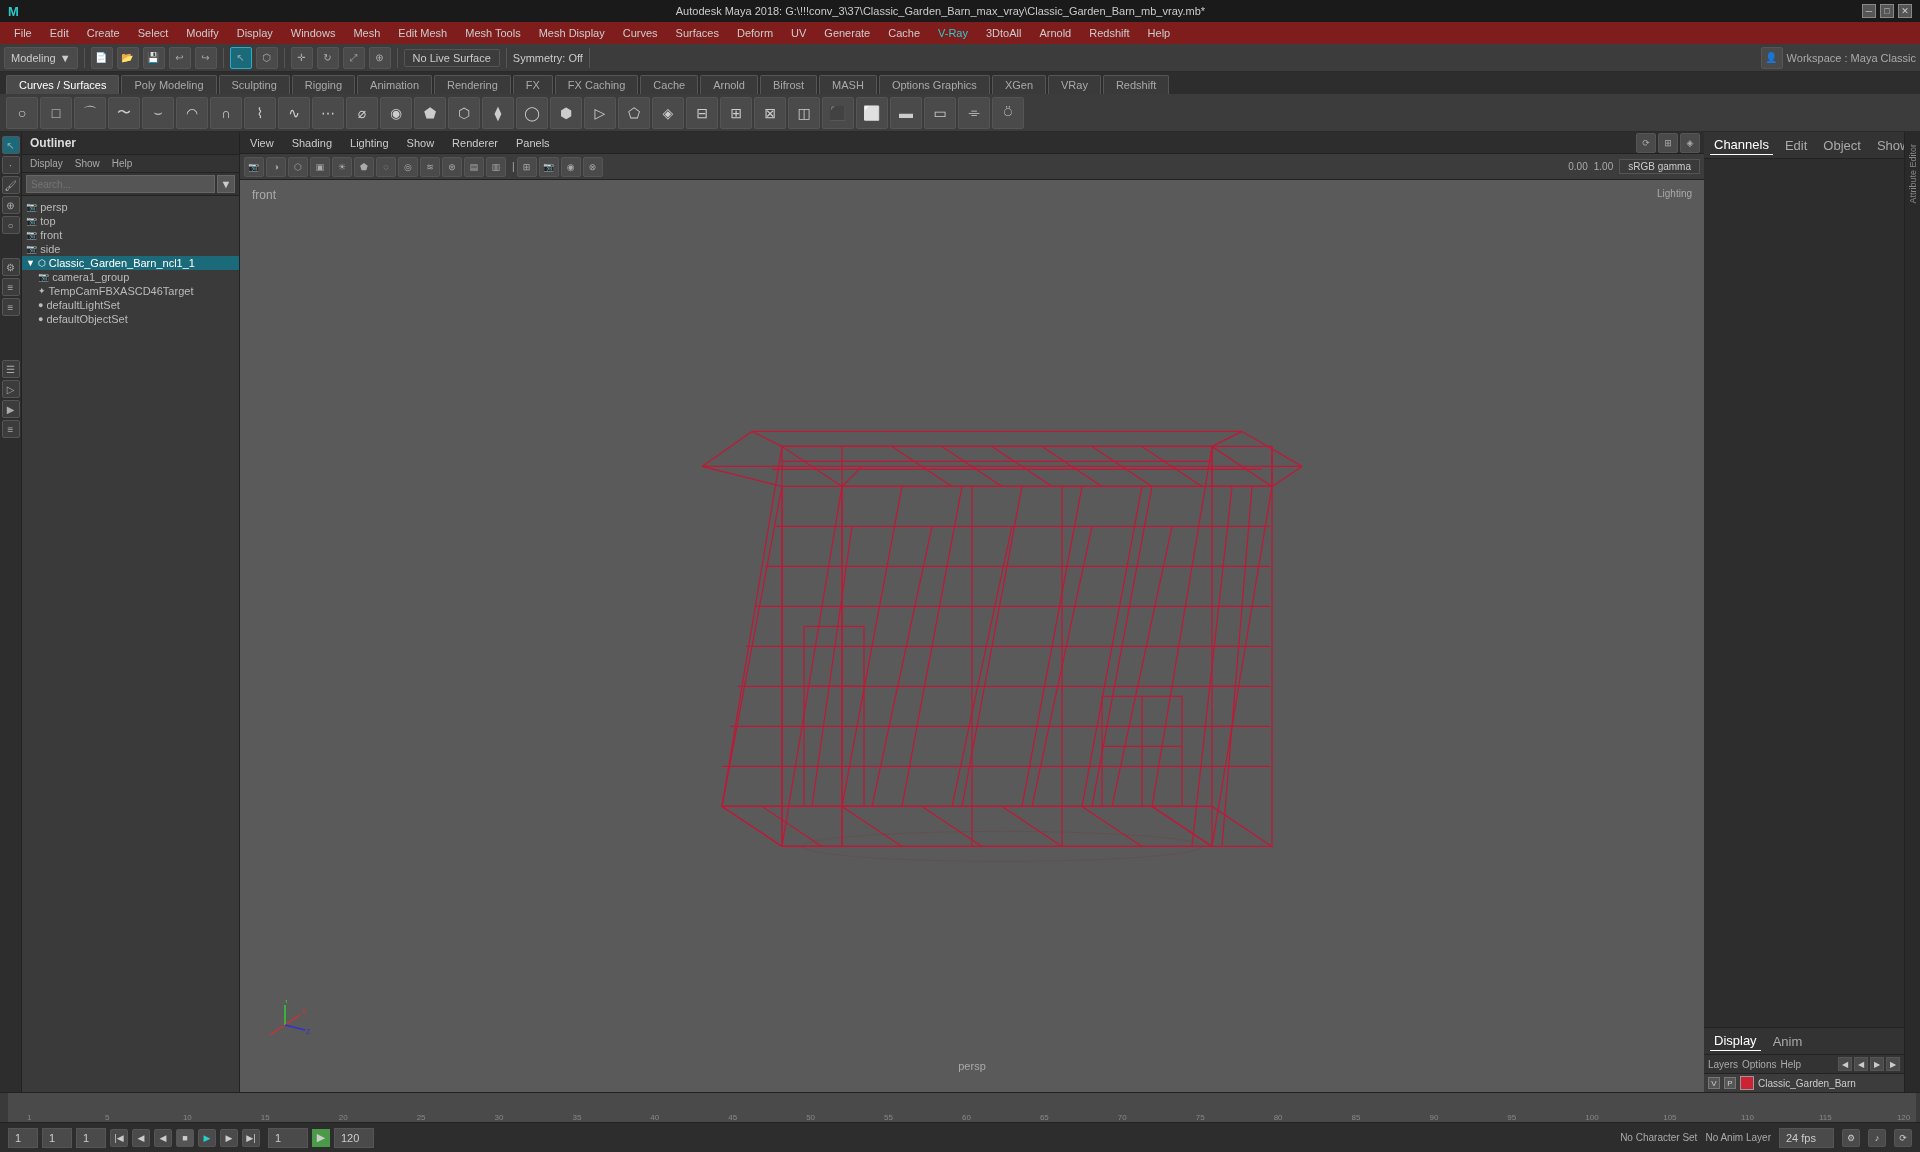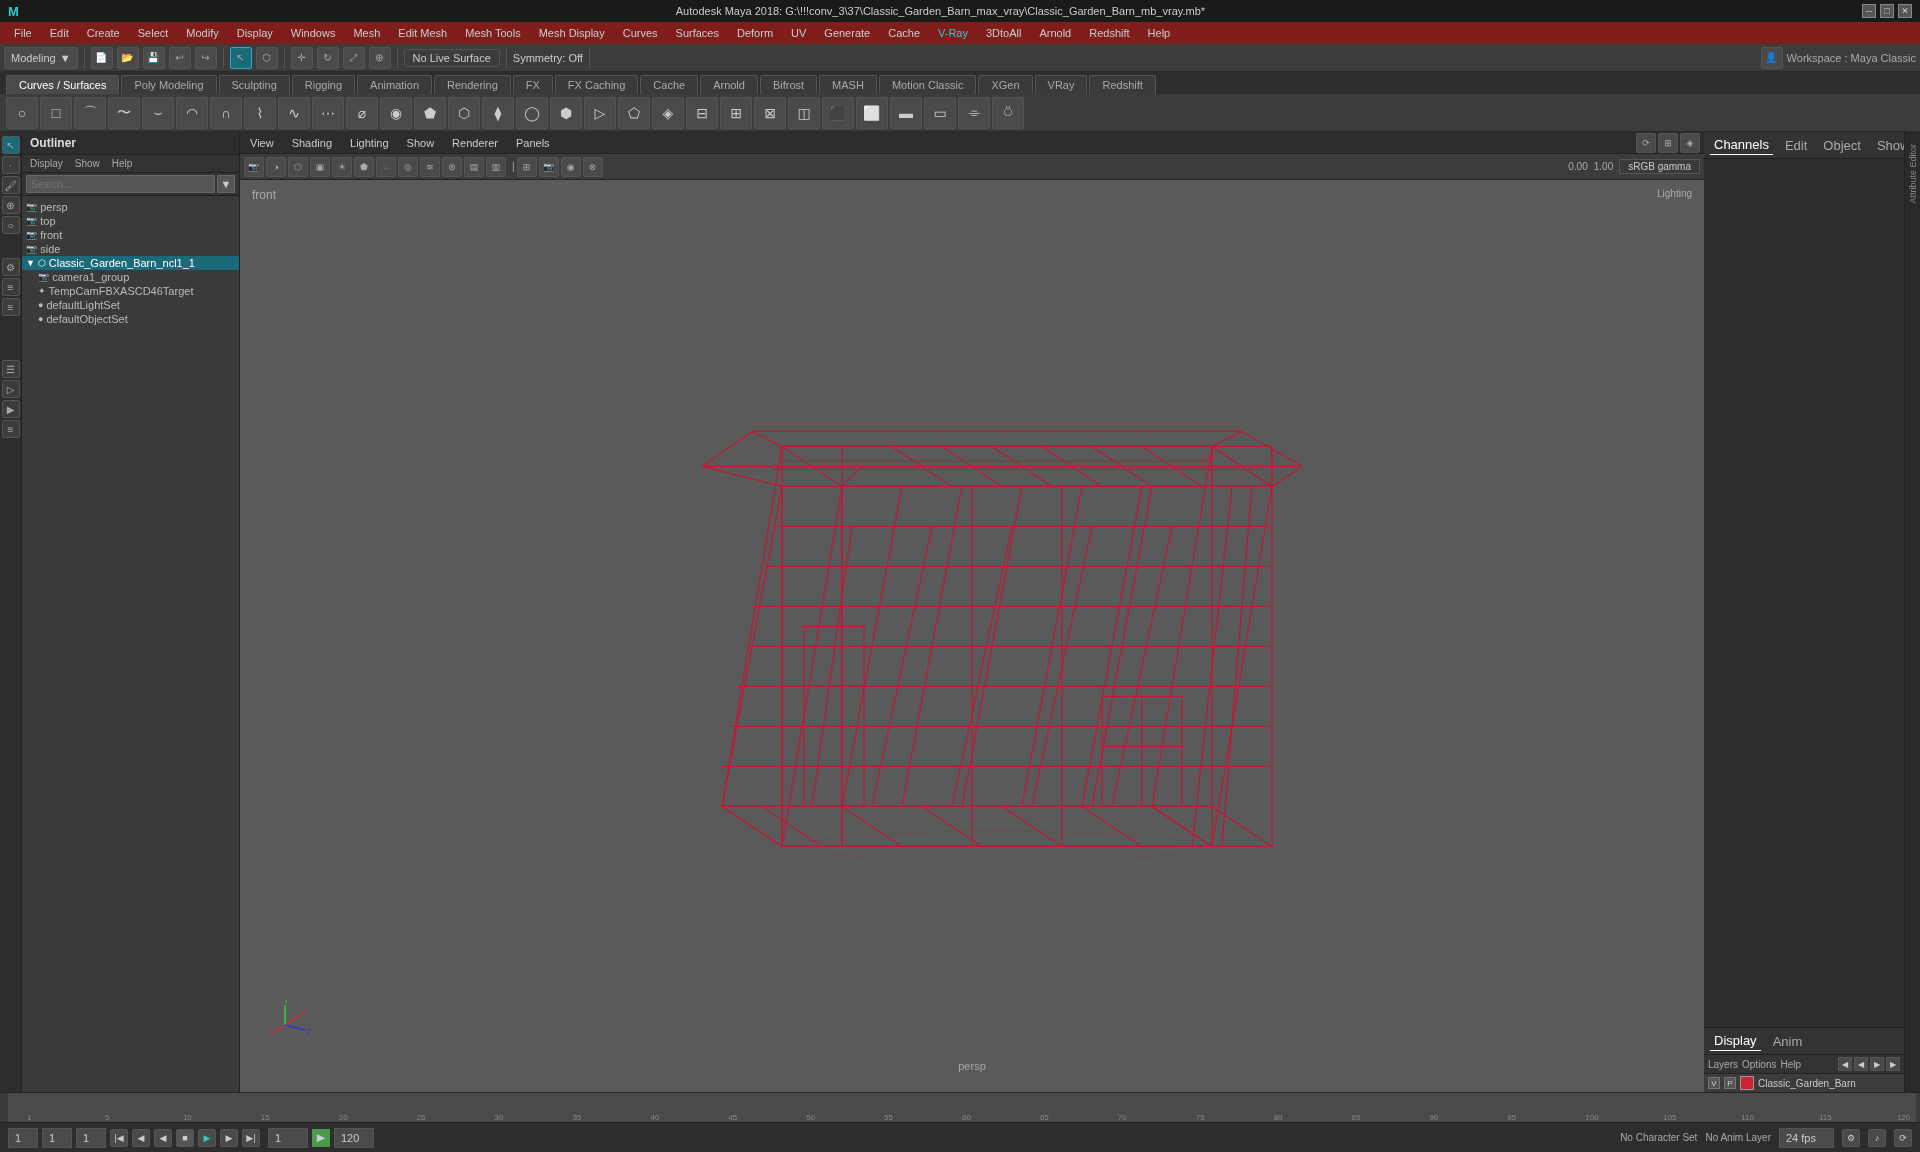--- a/index.html
+++ b/index.html
@@ -568,21 +568,21 @@
       <div class="shelf-tab">Sculpting</div>
       <div class="shelf-tab">Rigging</div>
       <div class="shelf-tab">Animation</div>
       <div class="shelf-tab">Rendering</div>
       <div class="shelf-tab">FX</div>
       <div class="shelf-tab">FX Caching</div>
       <div class="shelf-tab">Cache</div>
       <div class="shelf-tab">Arnold</div>
       <div class="shelf-tab">Bifrost</div>
       <div class="shelf-tab">MASH</div>
-      <div class="shelf-tab">Motion Classic</div>
+      <div class="shelf-tab">Options Graphics</div>
       <div class="shelf-tab">XGen</div>
       <div class="shelf-tab">VRay</div>
       <div class="shelf-tab">Redshift</div>
     </div>
 
   <div id="shelf-icons">
 
     <div class="shelf-icon">○</div>
     <div class="shelf-icon">□</div>
     <div class="shelf-icon">⌒</div>

